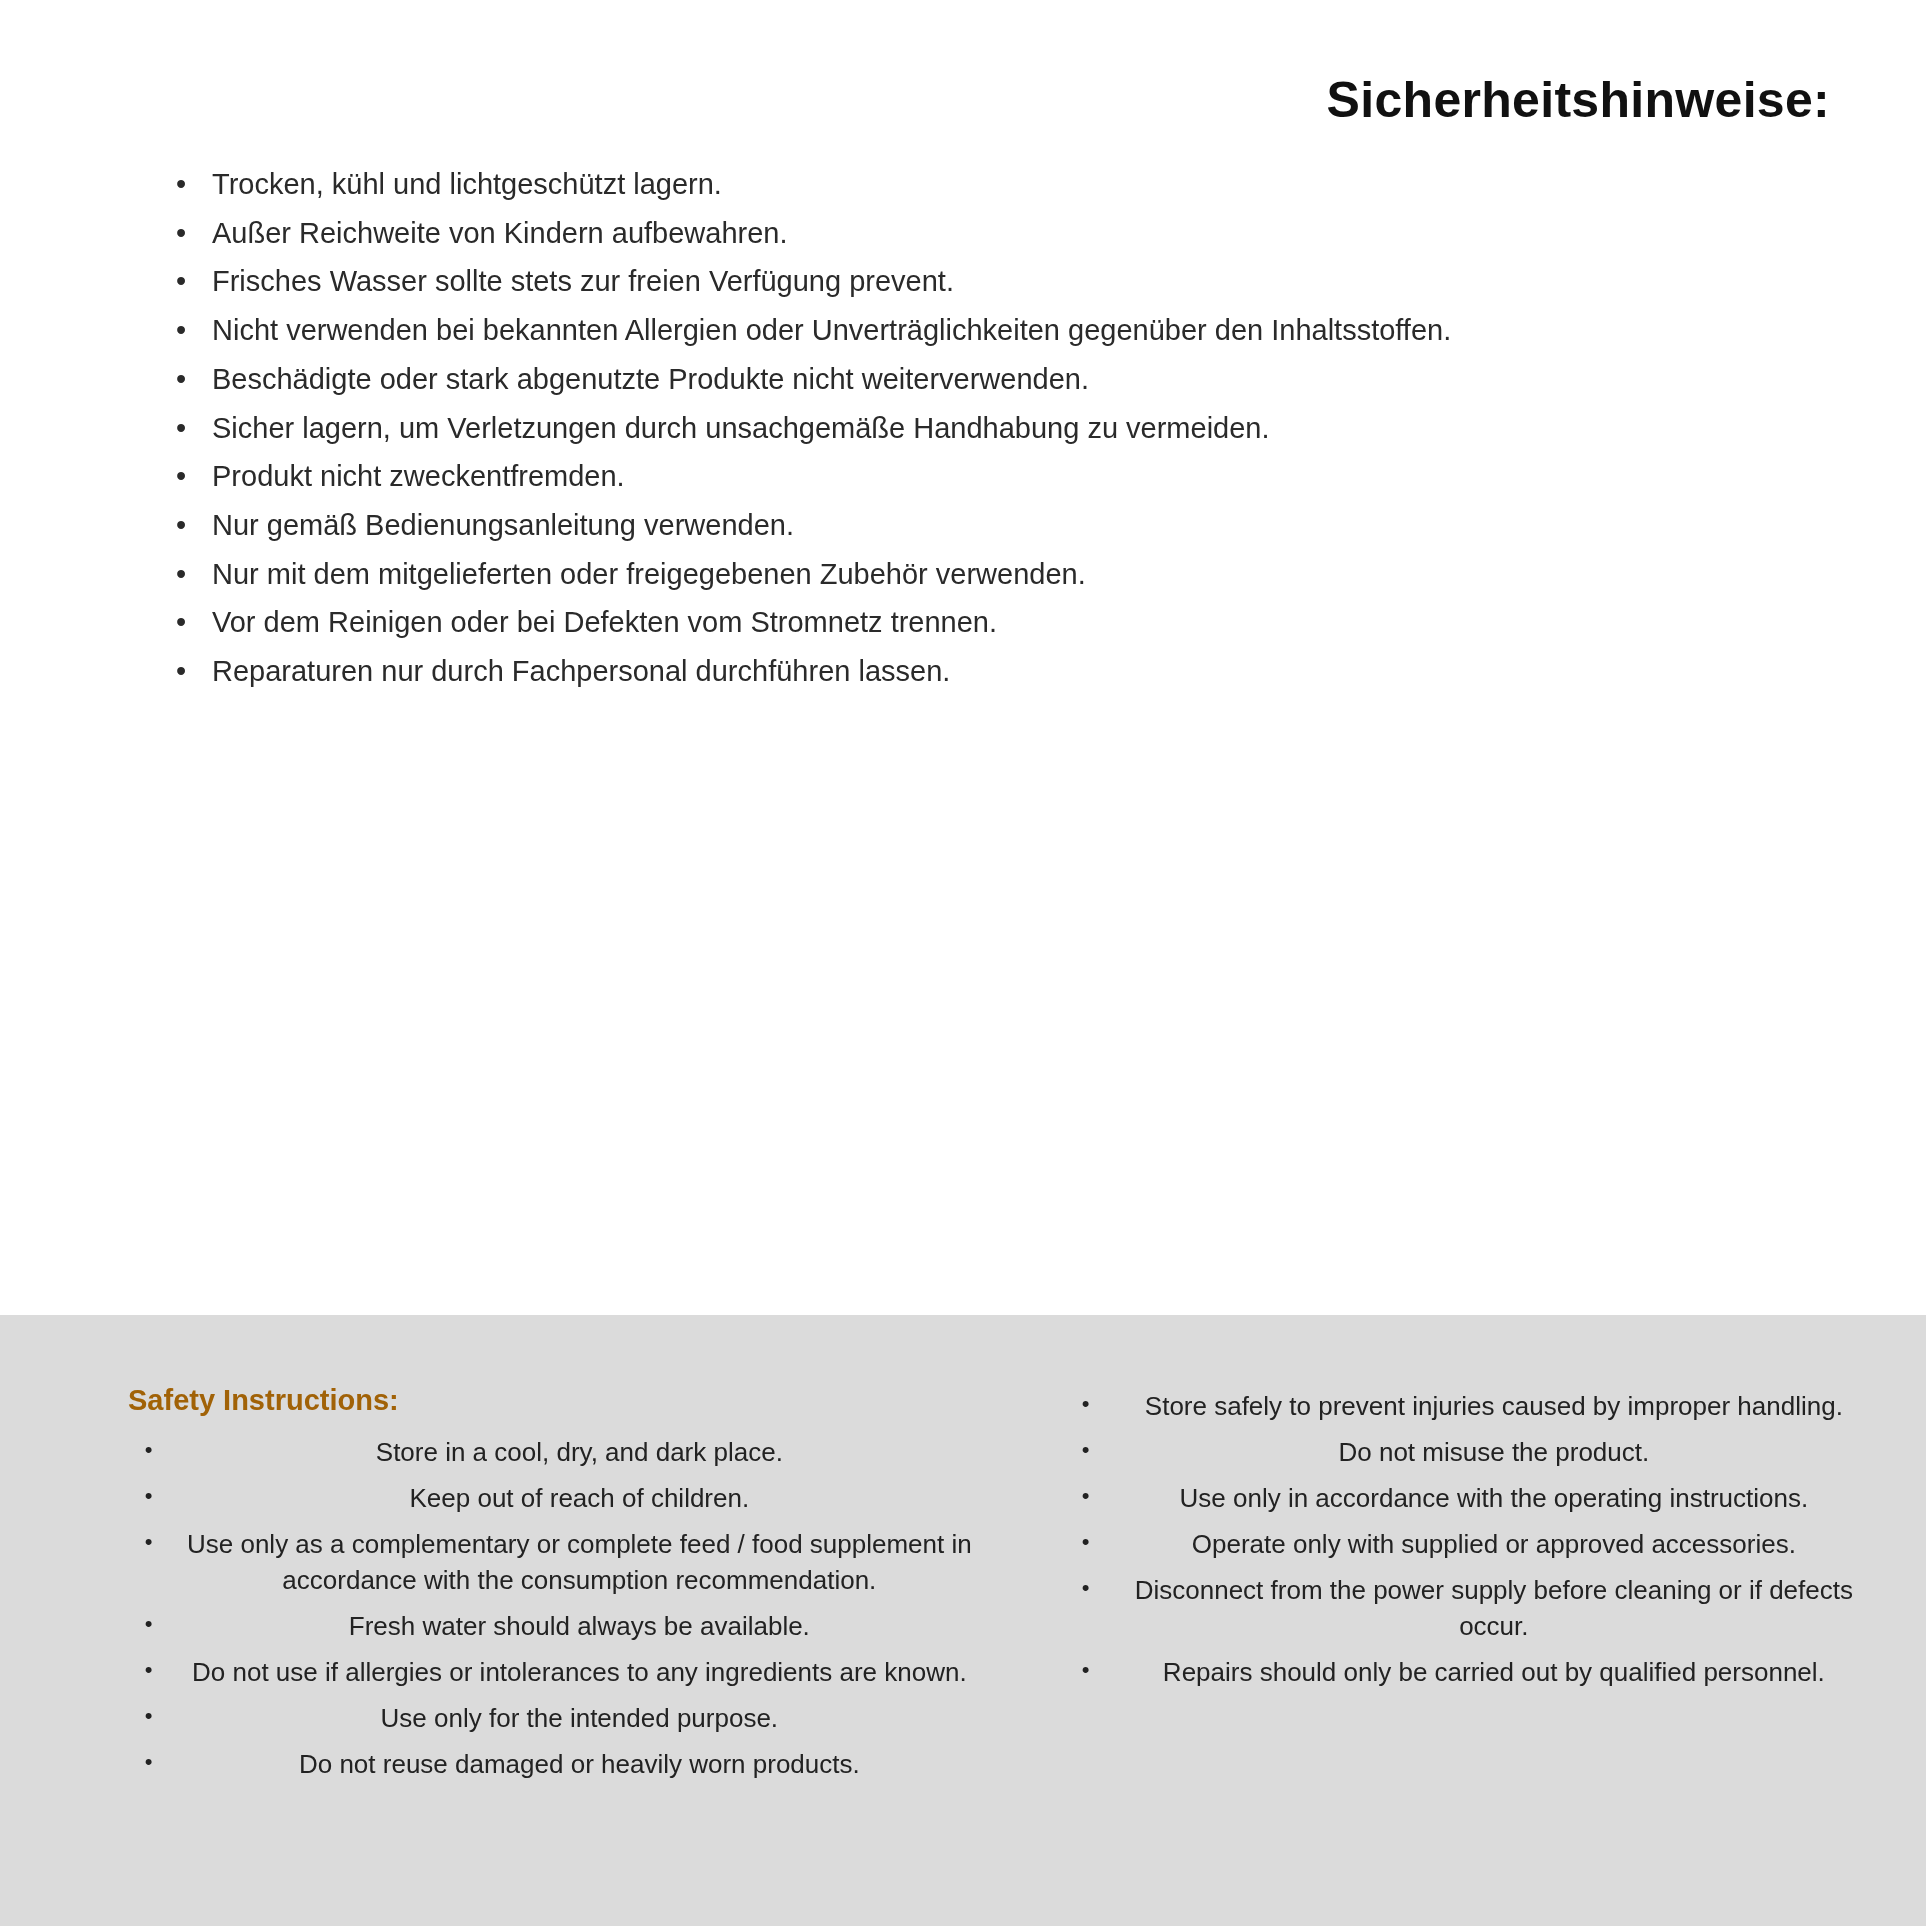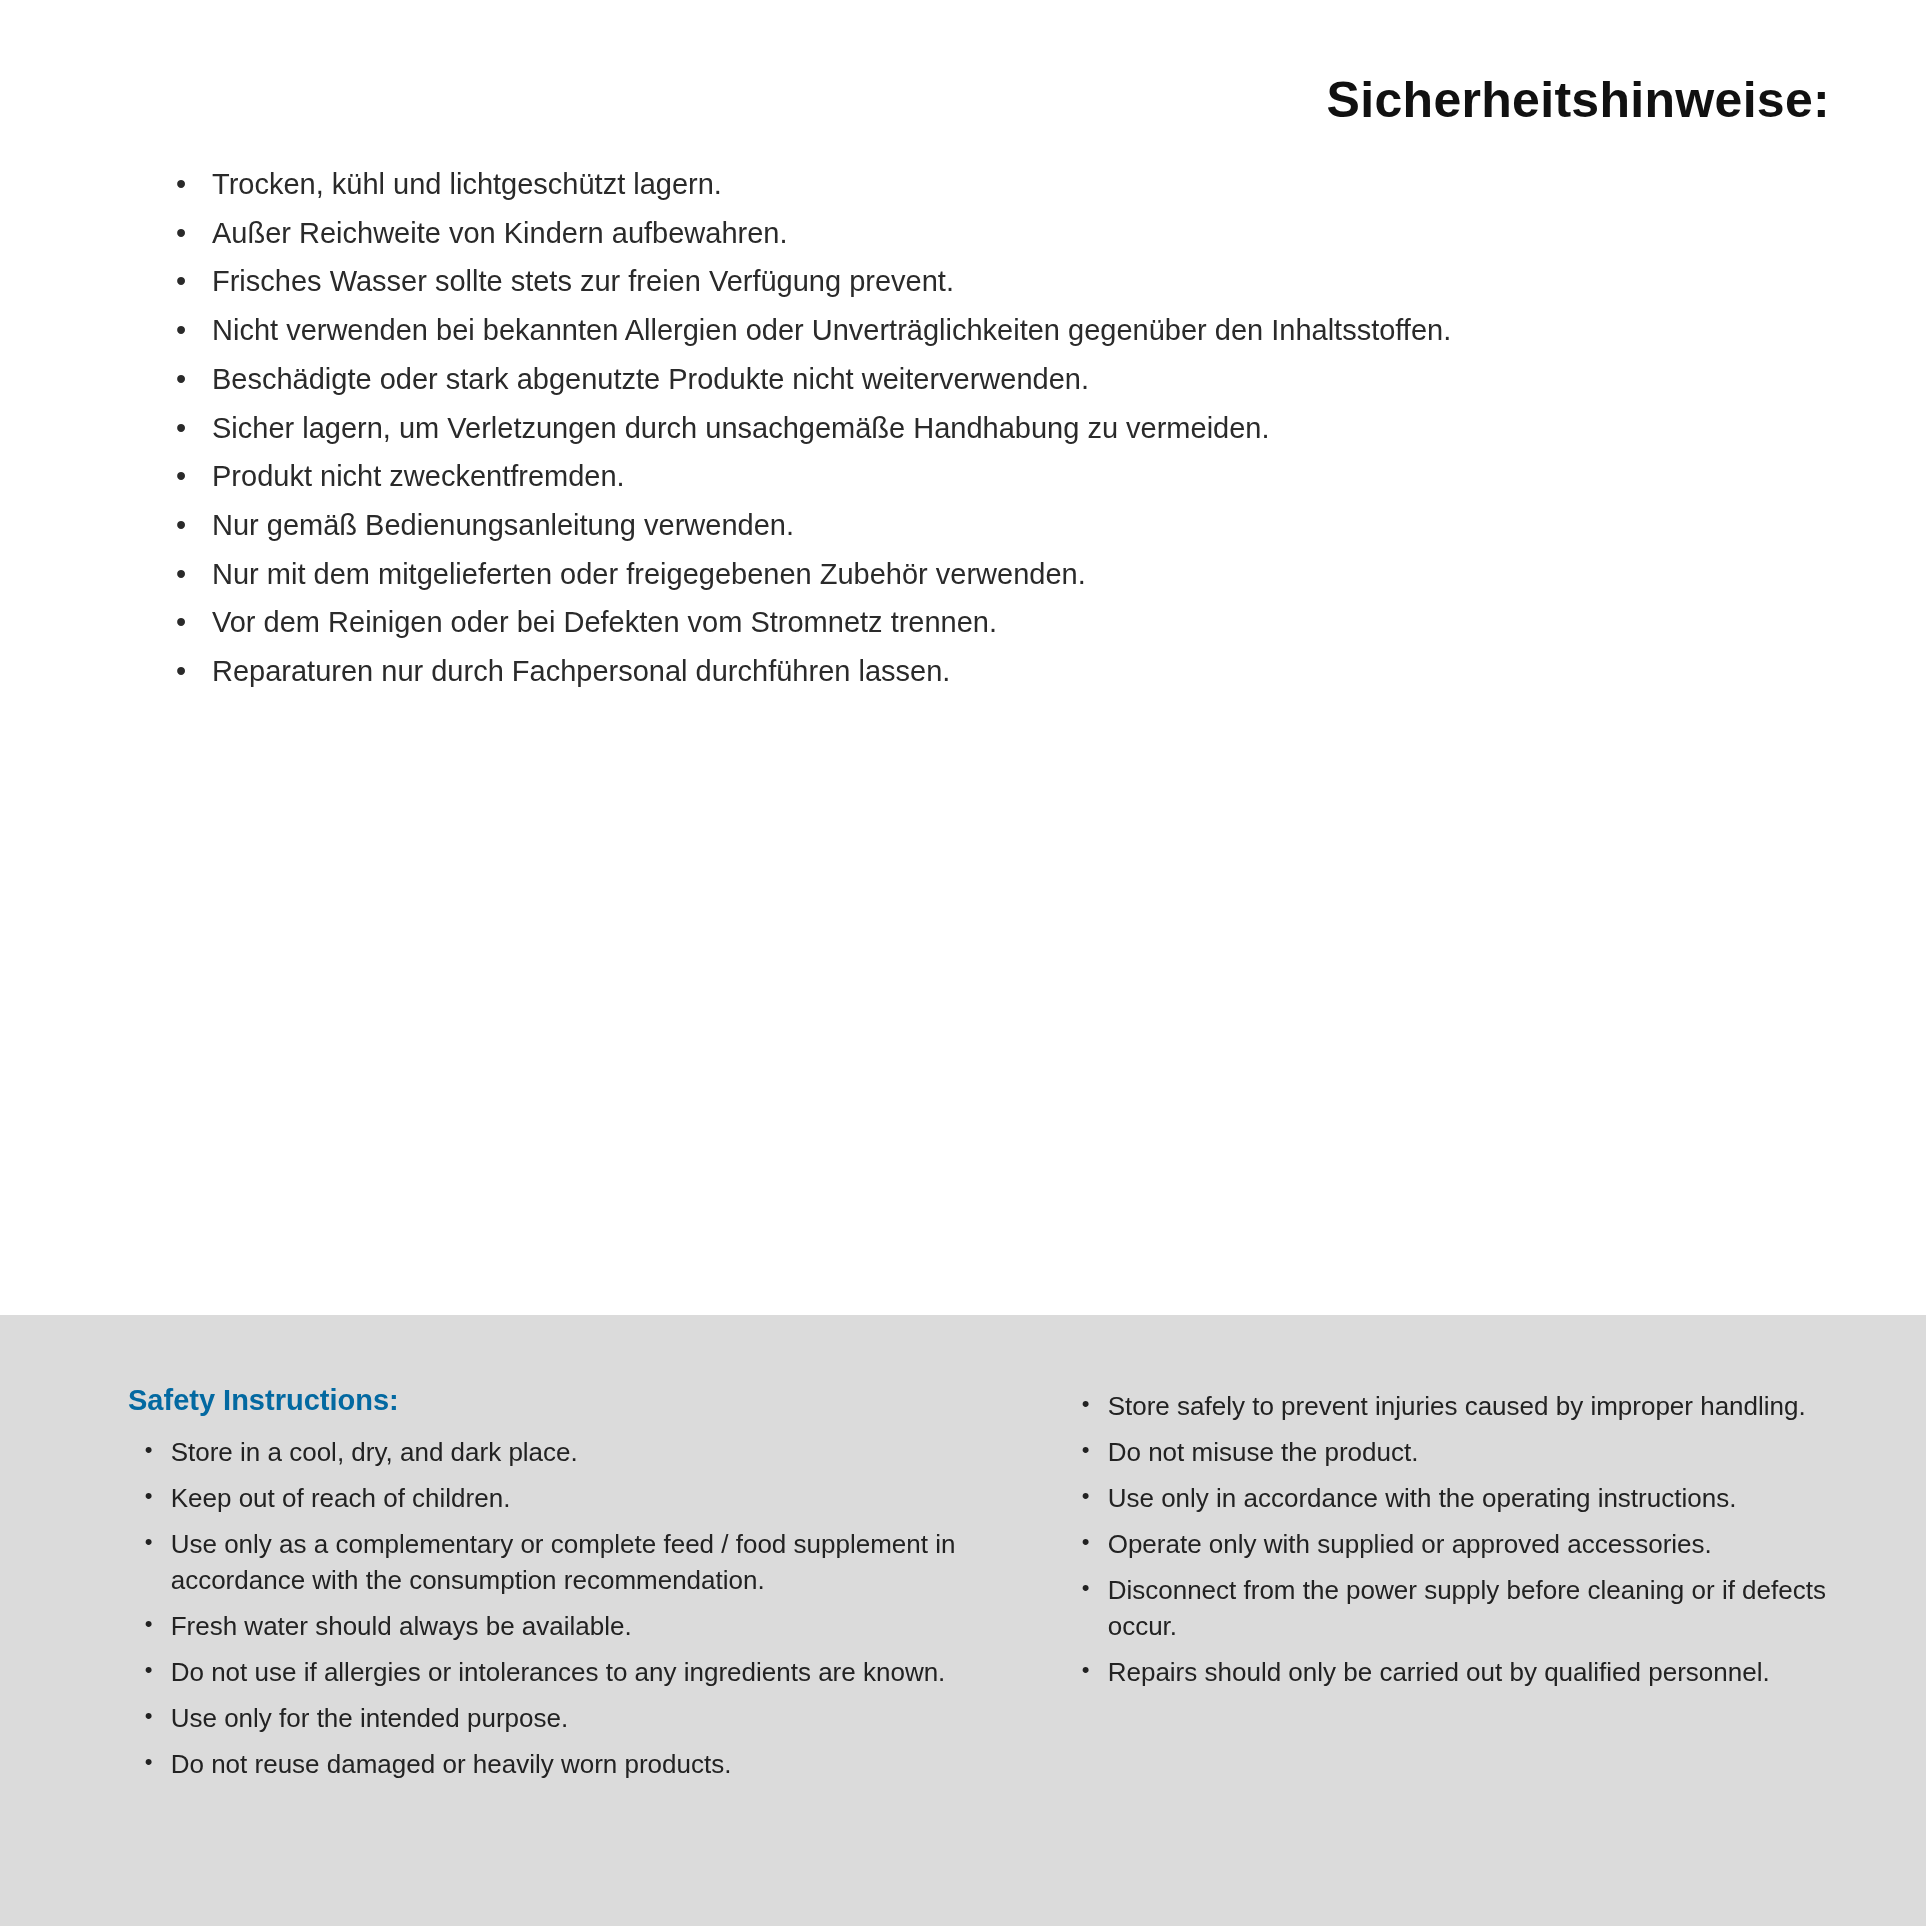--- a/index.html
+++ b/index.html
@@ -76,35 +76,36 @@
     flex: 0 0 auto;
   }
   .english-col-right {
     width: 815px;
     flex: 0 0 auto;
     padding-top: 3.9px;
   }
   .english-title {
     font-size: 29px;
     font-weight: 700;
-    color: #0369a1;
+    color: #a16207;
     margin: 0 0 16.7px 0;
   }
   .english-list {
     list-style: none;
     margin: 0;
     padding: 0 0 0 16.7px;
     font-size: 26px;
     line-height: 1.42;
     color: #222222;
   }
   .english-list li {
     position: relative;
     padding-left: 26px;
     margin-bottom: 9px;
+    text-align: center;
   }
   .english-list li::before {
     content: "•";
     position: absolute;
     left: 0;
     top: 0;
     font-size: 0.85em;
     color: #222222;
   }
 </style>

